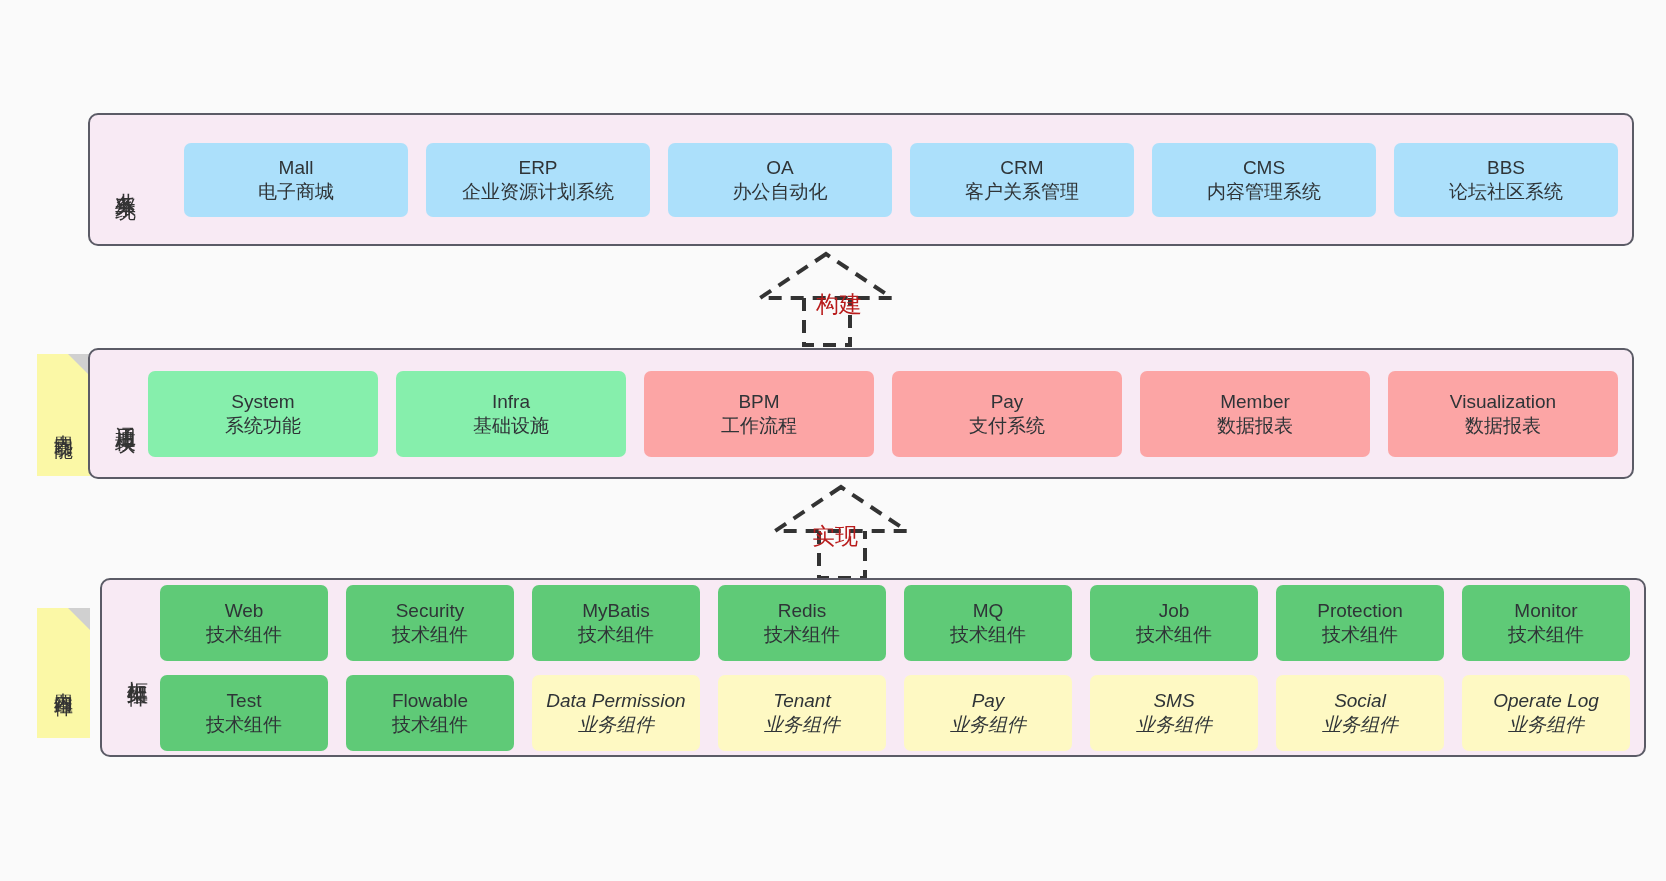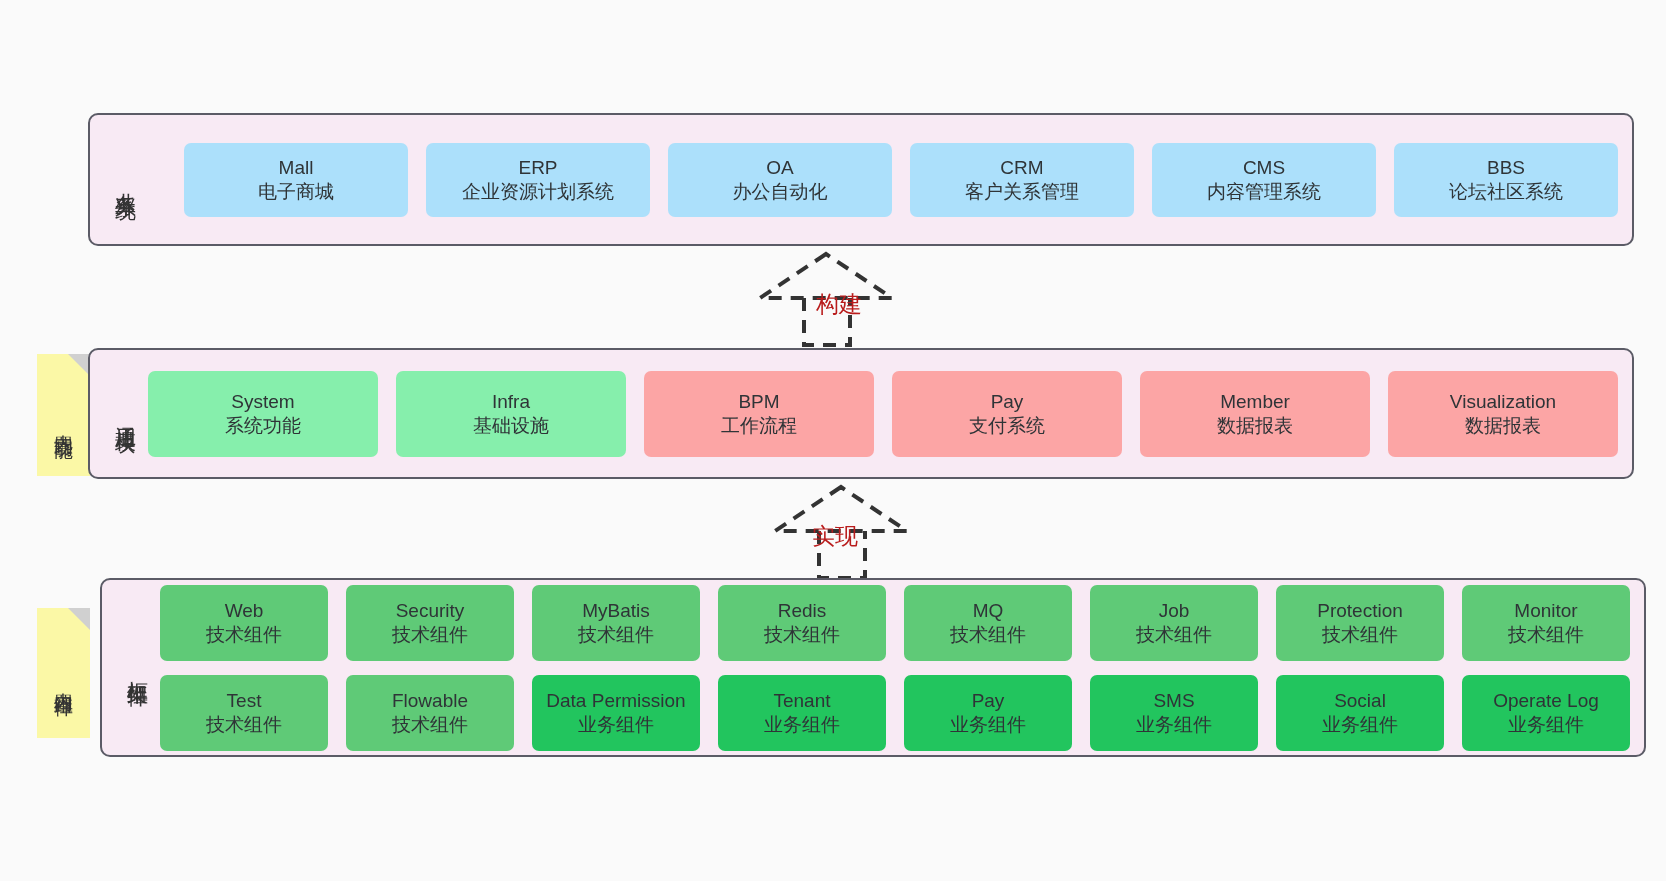--- a/index.html
+++ b/index.html
@@ -81,21 +81,21 @@
     padding: 4px 6px;
     user-select: none;
   }
   .card .card-en { display: block; }
   .card .card-cn { display: block; }
 
   .card.blue        { background: #ace0fb; height: 74px; }
   .card.red         { background: #86efac; height: 86px; text-align: right; }
   .card.pink        { background: #fca5a5; height: 86px; }
   .card.green       { background: #5fca77; height: 76px; }
-  .card.lightgreen  { background: #22c55e; height: 76px; }
+  .card.lightgreen  { background: #fef9c3; height: 76px; font-style: italic; }
 
   
   #layer-business {
     left: 88px;  top: 113px;  width: 1546px; height: 133px; gap: 36px;
   }
   #layer-business .layer-body { padding-left: 0; }
   #layer-business .layer-title { width: 46px; padding-left: 12px; }
 
   #layer-common {
     left: 88px;  top: 348px;  width: 1546px; height: 131px;

